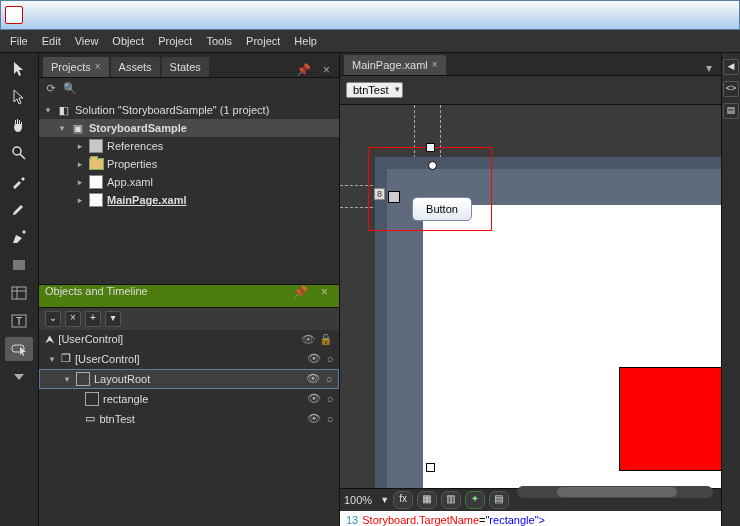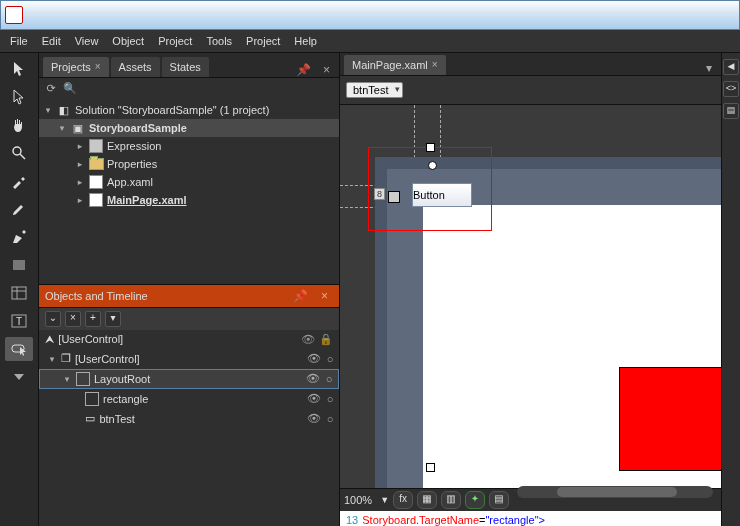--- a/index.html
+++ b/index.html
@@ -26,21 +26,21 @@
 .tree{flex:1;overflow:auto;padding:2px 0}
 .tree-row{display:flex;align-items:center;height:18px;padding-left:4px;gap:3px;white-space:nowrap}
 .tree-row .tw{width:10px;text-align:center;color:#aaa;font-size:9px}
 .tree-row .ico{width:16px;height:14px;display:inline-flex;align-items:center;justify-content:center}
 .tree-row.sel{background:#4a4a4a}
 .tree-row .txt.bold{font-weight:bold;text-decoration:underline}
 .folder{width:13px;height:10px;background:#e3c16f;border:1px solid #8a6;display:inline-block;position:relative}
 .folder:before{content:"";position:absolute;top:-3px;left:0;width:6px;height:3px;background:#e3c16f;border:1px solid #8a6;border-bottom:none}
 .refico{width:12px;height:12px;background:#c8c8c8;border:1px solid #888;display:inline-block}
 .xamlico{width:12px;height:12px;background:#fff;border:1px solid #888;display:inline-block}
-.panel-header{background:#c2410c;height:22px;display:flex;align-items:center;padding:0 6px;border-top:1px solid #111;border-bottom:1px solid #111;gap:3px}
+.panel-header{background:#4d7c0f;height:22px;display:flex;padding:0 6px;border-top:1px solid #111;border-bottom:1px solid #111;gap:3px}
 .panel-header .sp{flex:1}
 .sb-row{display:flex;align-items:center;padding:3px 6px;gap:4px;background:#3a3a3a}
 .sb-row .sbtxt{flex:1;color:#888}
 .sb-btn{width:14px;height:14px;border:1px solid #555;border-radius:2px;text-align:center;line-height:12px;font-size:10px;background:#2f2f2f}
 .obj-row{display:flex;align-items:center;padding:3px 6px;gap:4px}
 .obj-row .sp{flex:1}
 .obj-list{flex:1;background:#2f2f2f;overflow:auto}
 .obj-item{display:flex;align-items:center;height:20px;padding:0 4px;gap:4px}
 .obj-item.sel{background:#3f3f3f;border:1px solid #5a7fa6;height:18px}
 .obj-item .ind{display:inline-block}
@@ -51,21 +51,21 @@
 .center{flex:1;display:flex;flex-direction:column;background:#333}
 .doc-tabs{height:22px;background:#2a2a2a;border-bottom:1px solid #111;display:flex;align-items:flex-end;padding:0 4px}
 .comb-row{height:24px;background:#333;display:flex;align-items:center;padding:2px 6px;border-bottom:1px solid #111}
 .comb{background:#eee;color:#000;border:1px solid #888;border-radius:2px;padding:1px 14px 1px 6px;font-size:11px;position:relative}
 .comb:after{content:"▾";position:absolute;right:3px;top:1px;font-size:9px;color:#444}
 .canvas-area{flex:1;position:relative;background:#3b3b3b;overflow:hidden}
 .art-outer{position:absolute;left:35px;top:52px;width:355px;height:340px;background:#4b5668}
 .art-inner{position:absolute;left:12px;top:12px;right:0;bottom:0;background:#5f6a7d}
 .art-page{position:absolute;left:36px;top:36px;width:400px;height:400px;background:#fff}
 .sel-rect{position:absolute;left:28px;top:42px;width:122px;height:82px;border:1px solid red}
-.btn-face{position:absolute;left:72px;top:78px;width:58px;height:22px;background:linear-gradient(#fff,#e4e9f0);border:1px solid #7a8aa0;border-radius:0;color:#000;line-height:22px;font-size:11px}
+.btn-face{position:absolute;left:72px;top:92px;width:58px;height:22px;background:linear-gradient(#fff,#e4e9f0);border:1px solid #7a8aa0;border-radius:5px;color:#000;text-align:center;line-height:22px;font-size:11px}
 .red-sq{position:absolute;left:196px;top:162px;width:102px;height:102px;background:red;border:1px solid #000}
 .handle{position:absolute;width:7px;height:7px;background:#fff;border:1px solid #000}
 .hline{position:absolute;left:0;right:0;border-top:1px dashed #aaa;height:0}
 .vline{position:absolute;top:0;bottom:0;border-left:1px dashed #aaa;width:0}
 .zoom-bar{height:22px;background:#2f2f2f;border-top:1px solid #111;display:flex;align-items:center;gap:4px;padding:0 4px}
 .zoom-bar .z{color:#ddd;margin-right:4px}
 .zbtn{width:18px;height:16px;border:1px solid #555;border-radius:6px;background:#3a3a3a;text-align:center;line-height:14px;font-size:10px}
 .zbtn.g{border-color:#3c7a3c;color:#7fdc7f}
 .code-bar{height:18px;background:#fff;color:#000;display:flex;align-items:center;padding:0 6px;font-size:11px}
 .code-bar .ln{color:#2b91af;margin-right:4px}
@@ -192,21 +192,21 @@
       <div class="tree-row sel" style="padding-left:18px">
           <span class="tw">▾</span>
           <span class="ico">▣</span>
           <span class="txt" style="font-weight:bold">StoryboardSample</span>
         </div>
       <div class="tree-row" style="padding-left:36px">
           <span class="tw">▸</span>
           <span class="ico">
             <span class="refico"></span>
           </span>
-          <span class="txt">Expression</span>
+          <span class="txt">References</span>
         </div>
       <div class="tree-row" style="padding-left:36px">
           <span class="tw">▸</span>
           <span class="ico">
             <span class="folder"></span>
           </span>
           <span class="txt">Properties</span>
         </div>
       <div class="tree-row" style="padding-left:36px">
           <span class="tw">▸</span>

